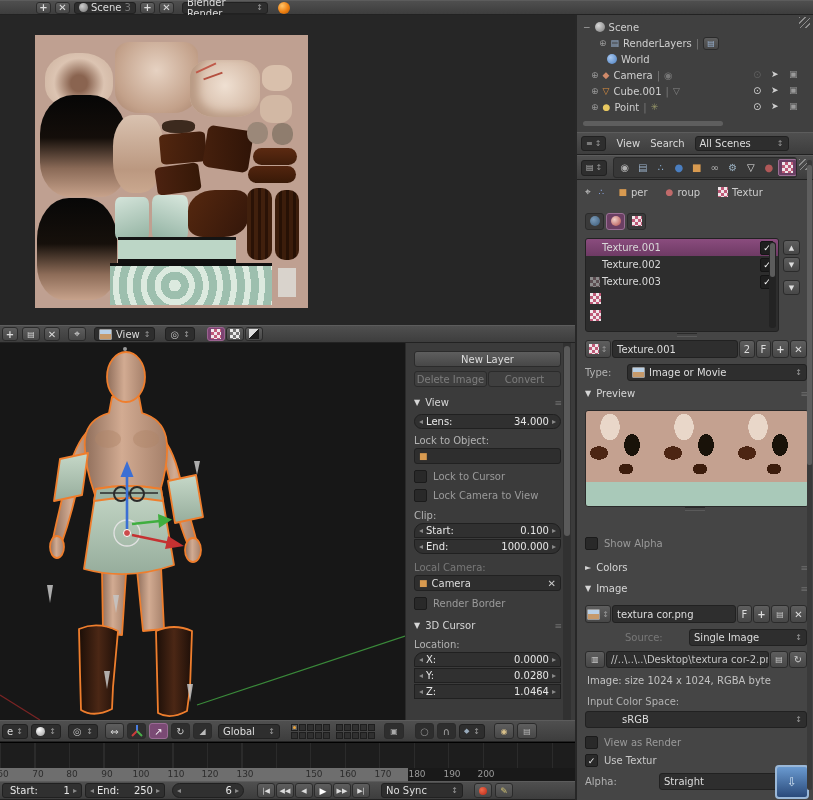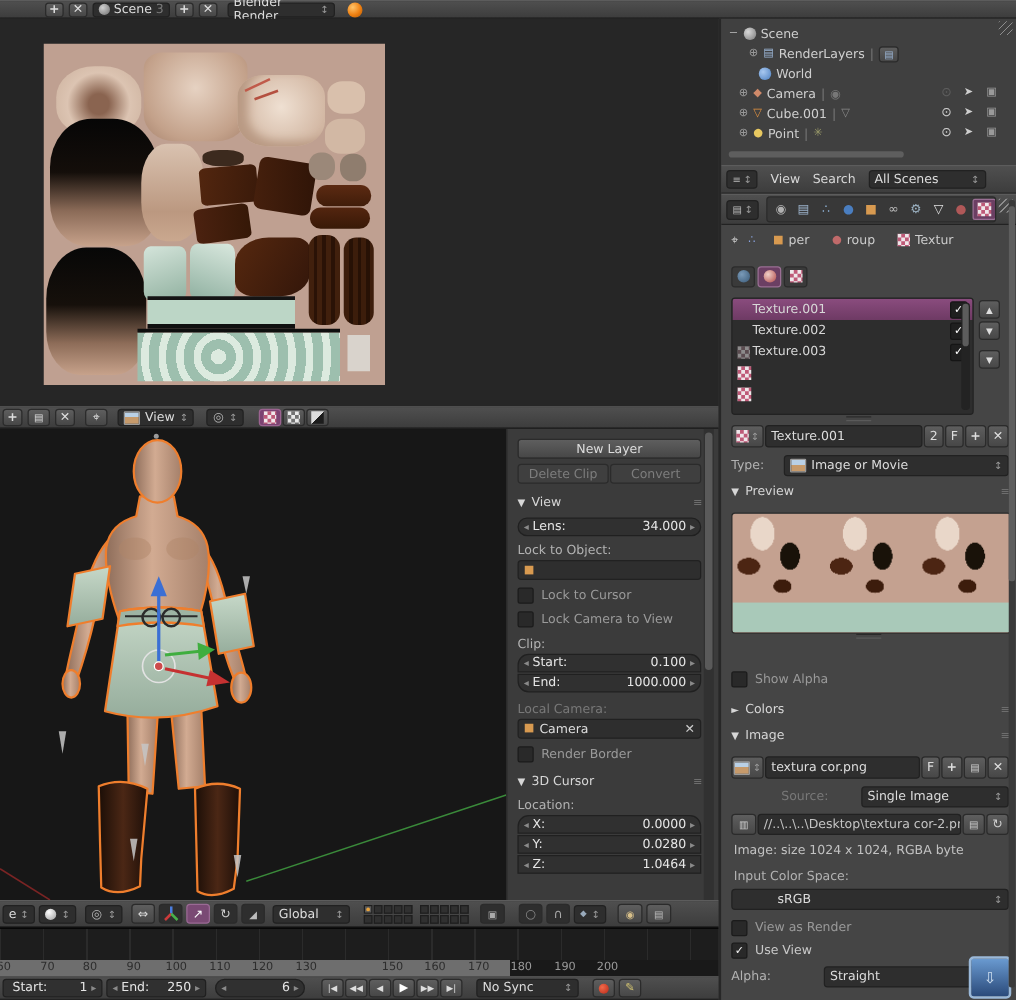--- a/index.html
+++ b/index.html
@@ -173,21 +173,21 @@
         <polygon points="172,176.5 158,171 159,185" fill="#3fae3f"></polygon>
         <line x1="132" y1="192" x2="170" y2="200" stroke="#c53131" stroke-width="2.6"></line>
         <polygon points="184,203 168,193 165,206" fill="#c53131"></polygon>
         <circle cx="127" cy="190" r="3.5" fill="#cc4b4b" stroke="#fff" stroke-width="1"></circle>
       </g>
     </svg>
 
     <div class="ab" style="left:405px;top:0;width:170px;height:377px;background:#3b3b3b;border-left:1px solid #2a2a2a;box-sizing:border-box;padding:8px 14px 0 8px;">
       <div class="btn" style="width:100%;height:16px;">New Layer</div>
       <div class="fl" style="gap:1px;margin-top:4px;">
-        <span class="btn dis" style="flex:1;height:16px;background:#3f3f3f;color:#7d7d7d;">Delete Clip</span>
+        <span class="btn dis" style="flex:1;height:16px;background:#3f3f3f;color:#7d7d7d;">Delete Image</span>
         <span class="btn dis" style="flex:1;height:16px;background:#3f3f3f;color:#7d7d7d;">Convert</span>
       </div>
       <div class="phdr" style="margin-top:10px;">
         <span style="font-size:8px;">▼</span>
         <span>View</span>
         <span class="grip">≡</span>
       </div>
       <div class="slider" style="margin-top:6px;">
         <span class="arr">◂</span>
         <span class="vlabel">Lens:</span>
@@ -639,21 +639,21 @@
       <div class="dkf ab" style="left:8px;top:531px;width:222px;height:17px;padding-left:36px;">
         <span>sRGB</span>
         <span class="updn">↕</span>
       </div>
       <div class="chkrow ab" style="left:8px;top:556px;">
         <span class="chkbox"></span>
         <span>View as Render</span>
       </div>
       <div class="chkrow en ab" style="left:8px;top:574px;">
         <span class="chkbox">✓</span>
-        <span>Use View</span>
+        <span>Use Textur</span>
       </div>
       <div class="fl ab" style="left:8px;top:593px;width:222px;height:17px;">
         <span class="lbl" style="width:74px;">Alpha:</span>
         <span class="dkf" style="flex:1;height:17px;justify-content:flex-end;">
           <span>Straight</span>
           <span class="updn">↕</span>
         </span>
       </div>
 
       <div class="ab" style="left:198px;top:585px;width:30px;height:30px;border-radius:4px;border:2px solid #9ab8d8;background:linear-gradient(#6a9ad0,#2a4a7a);display:flex;align-items:center;justify-content:center;">

